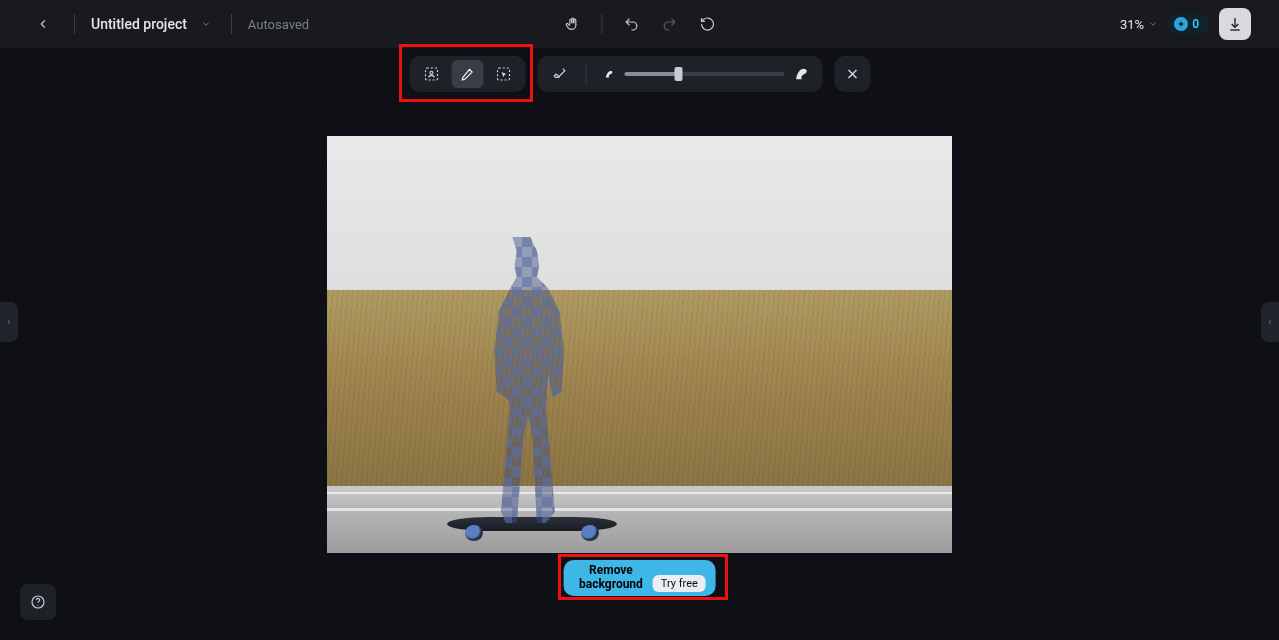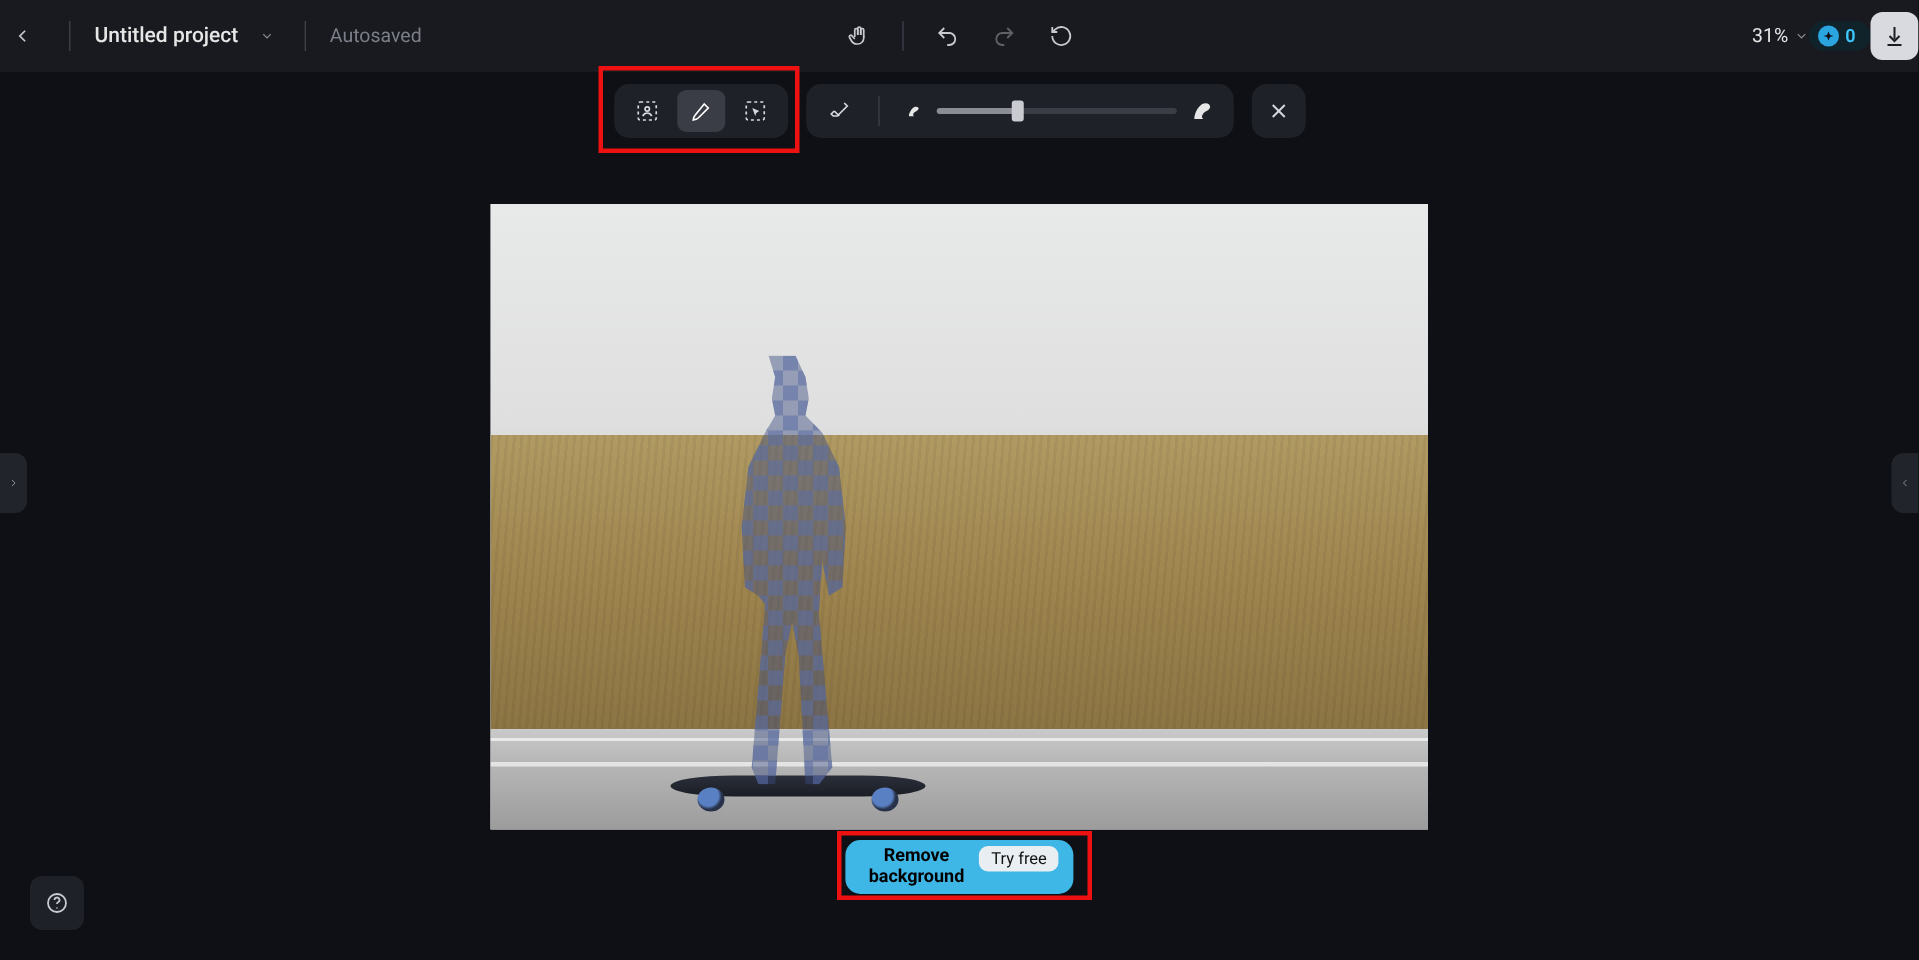--- a/index.html
+++ b/index.html
@@ -10,27 +10,27 @@
   color: #e6e6e6;
   overflow: hidden;
   position: relative;
 }
 
 
 .topbar {
   height: 48px;
   display: flex;
   align-items: center;
-  padding: 0 0;
+  padding: 0 28px;
   background: #181a20;
   position: relative;
 }
 .tb-left { display: flex; align-items: center; gap: 10px; }
 .tb-center { position: absolute; left: 50%; transform: translateX(-50%); display: flex; align-items: center; gap: 8px; }
-.tb-right { margin-left: auto; display: flex; align-items: center; }
+.tb-right { margin-left: auto; display: flex; align-items: center; gap: 10px; }
 
 .icon-btn {
   width: 30px; height: 30px;
   display: flex; align-items: center; justify-content: center;
   border-radius: 6px;
   cursor: pointer;
   color: #c9cbd1;
 }
 
 .vdiv { width: 1px; height: 20px; background: #3a3d45; margin: 0 6px; }
@@ -143,21 +143,21 @@
 
 
 .rmbg {
   position: absolute;
   top: 560px; left: 50%;
   transform: translateX(-50%);
   background: #3fb7e6;
   color: #000;
   border-radius: 10px;
   padding: 4px 10px 4px 16px;
-  display: flex; align-items: flex-start; gap: 10px;
+  display: flex; align-items: flex-end; gap: 10px;
   font-size: 12px; font-weight: 700;
 }
 .rmbg .label { text-align: center; line-height: 1.15; }
 .rmbg .try {
   background: #e9eef2; color: #111;
   border-radius: 6px; padding: 2px 8px;
   font-size: 11px; font-weight: 400;
 }
 
 

